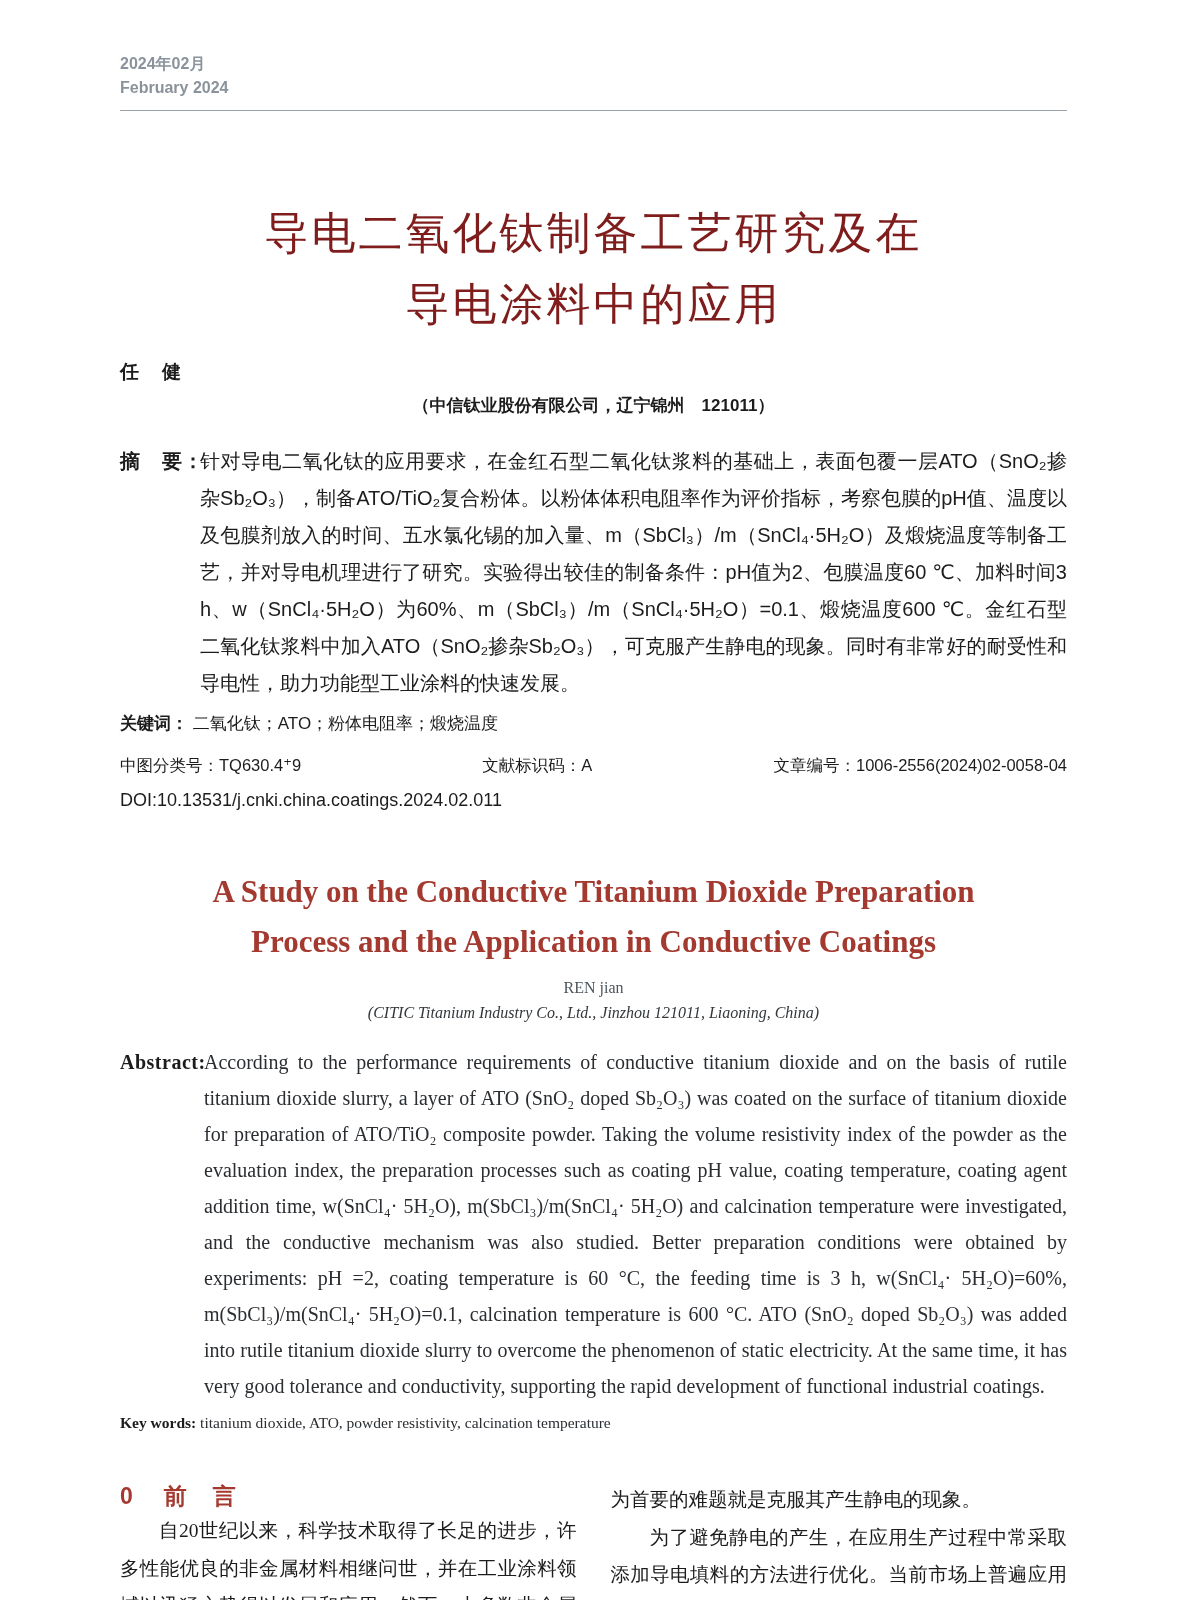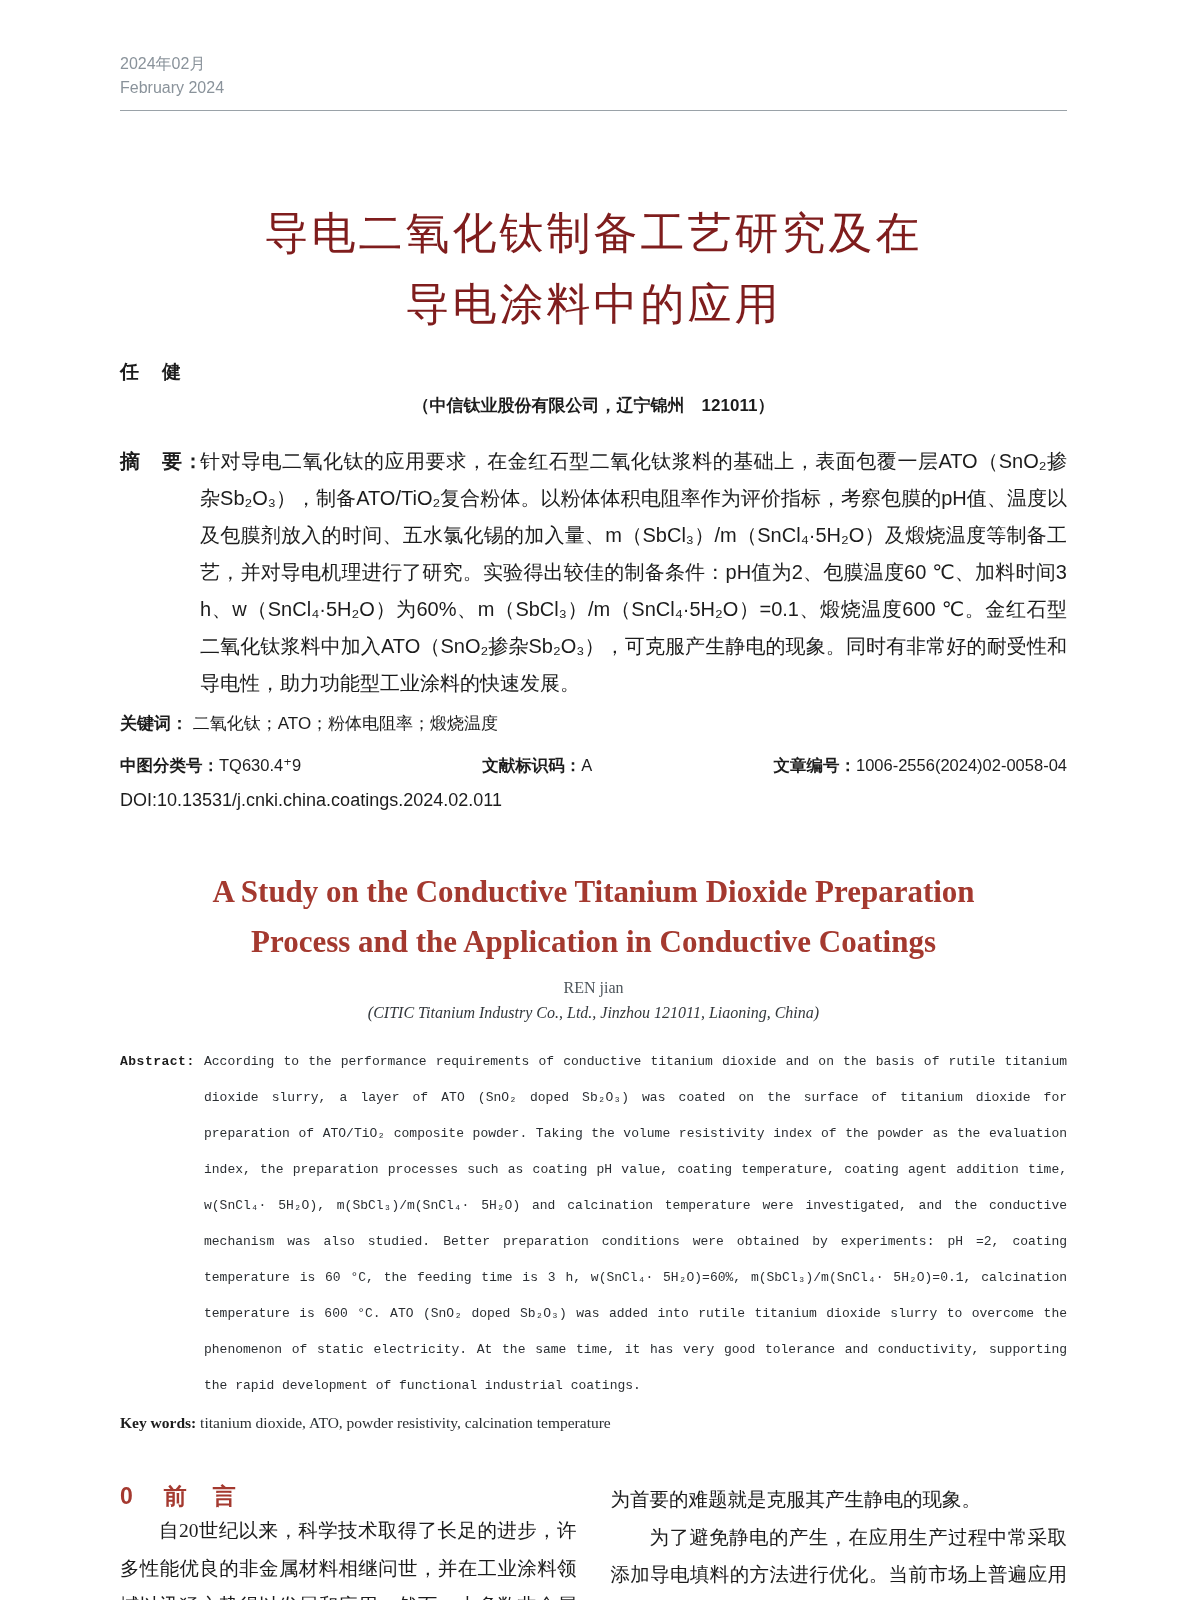--- a/index.html
+++ b/index.html
@@ -18,21 +18,21 @@
   
   .jheader {
     padding-top:52px;
     display:grid;
     grid-template-columns:1fr 1fr 1fr;
     color:#8a939b;
     border-bottom:1.5px solid #9aa2a8;
     padding-bottom:10px;
   }
   .jheader .col { font-size:16px; line-height:24px; }
-  .jheader .c-left { text-align:left; }
+  .jheader .c-left { text-align:left;font-weight:bold; }
   .jheader .c-center { text-align:center; letter-spacing:3px; }
   .jheader .c-center .en { letter-spacing:1px; }
   .jheader .c-right { text-align:right; }
 
   
   .cn-title {
     margin-top:86px;
     text-align:center;
     color:#7f1d1d;
     font-weight:normal;
@@ -63,21 +63,21 @@
     font-weight:bold; letter-spacing:1px;
   }
   .keywords-cn { margin-top:7px; font-size:17px; line-height:30px; }
   .keywords-cn .label { font-weight:bold; }
 
   .meta-row {
     margin-top:16px;
     display:flex; justify-content:space-between;
     font-size:16.5px;
   }
-  .meta-row .lab { font-weight:bold; }
+  .meta-row .lab { font-weight:normal; }
   .doi-line {
     margin-top:13px;
     font-family:Liberation Sans, sans-serif;
     font-size:18px;
   }
 
   
   .en-title {
     margin-top:56px;
     text-align:center;
@@ -94,22 +94,22 @@
   }
   .en-affil {
     margin-top:7px; text-align:center;
     font-family:"Liberation Serif","DejaVu Serif",serif;
     font-style:italic; font-size:16px; color:#33383c;
   }
   .abstract-en {
     margin-top:22px;
     position:relative;
     padding-left:84px;
-    font-family:Liberation Mono, monospace;
-    font-size:13px;
+    font-family:Liberation Serif, serif;
+    font-size:20px;
     line-height:36px;
     text-align:justify;
     color:#2a2e32;
   }
   .abstract-en .label {
     position:absolute; left:0; top:0;
     font-weight:bold; letter-spacing:0.5px; color:#1c1c1c;
   }
   .keywords-en {
     margin-top:3px;

